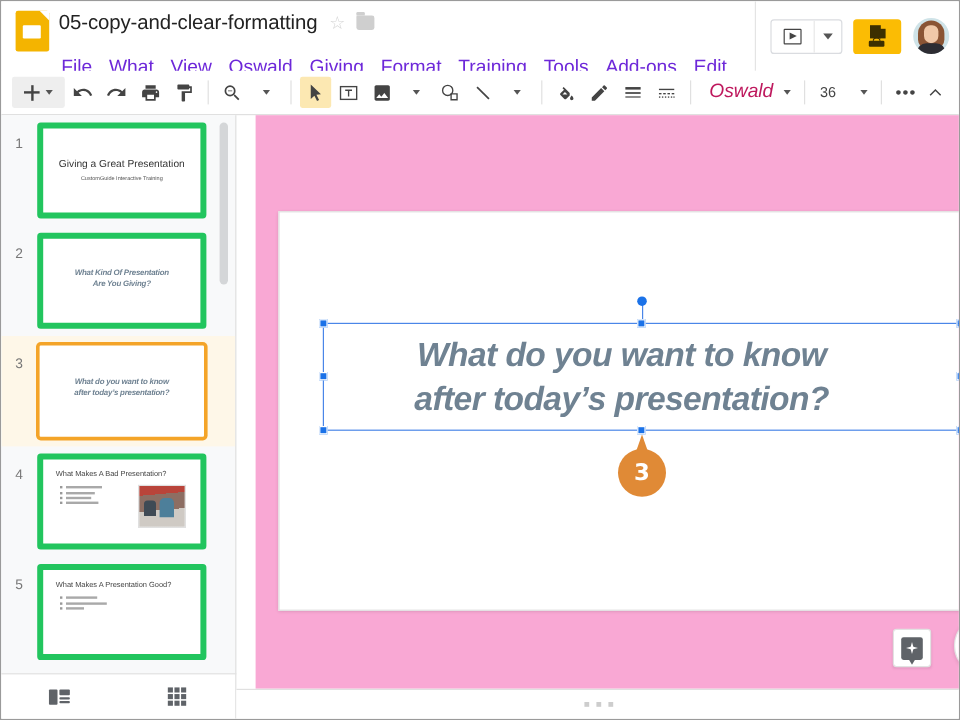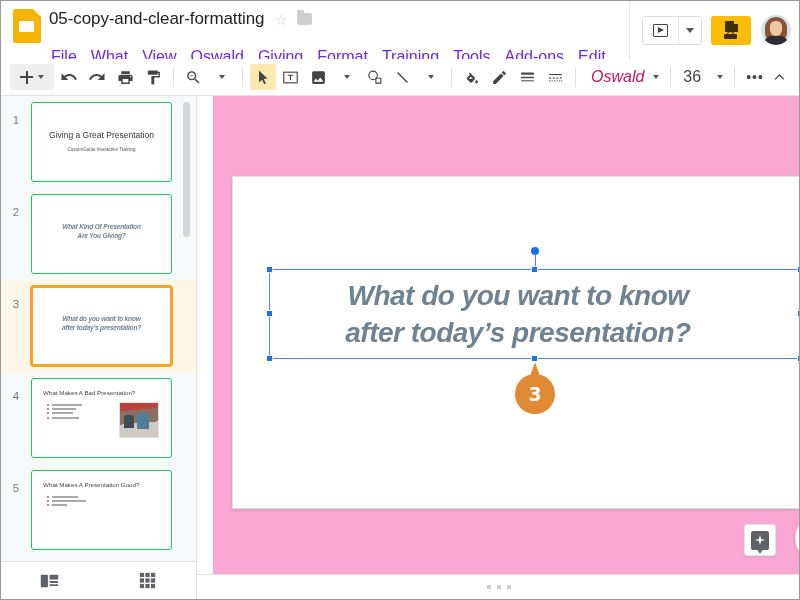--- a/index.html
+++ b/index.html
@@ -257,21 +257,21 @@
     width: 100px; height: 26px;
     padding: 0 4px 0 8px;
     justify-content: space-between;
     color: #be185d; font-size: 16px; font-style: italic;
   }
   .sizebox {
     display: flex; align-items: center;
     width: 62px; height: 26px;
     padding: 0 4px 0 6px;
     justify-content: space-between;
-    color: #444; font-size: 16px;
+    color: #444; font-size: 12px;
   }
   .dots3 {
     letter-spacing: 1px;
     font-size: 14px; color: #444;
     line-height: 10px;
     padding: 0 4px;
   }
   .collapse-caret {
     margin-left: auto;
     margin-right: 4px;
@@ -300,21 +300,21 @@
     text-align: center;
     font-size: 11.5px;
     color: #777;
     padding-top: 12px;
     flex: 0 0 auto;
   }
   .thumb {
     position: relative;
     width: 141px; height: 80px;
     background: #fff;
-    border: 1px solid #22c55e;
+    border: 5px solid #22c55e;
     border-radius: 3px;
     overflow: hidden;
     flex: 0 0 auto;
   }
   .thumb.selected {
     border: 2px solid #f4a428;
     box-shadow: 0 0 0 1px #f4a428;
   }
   .th-title-center {
     position: absolute;

